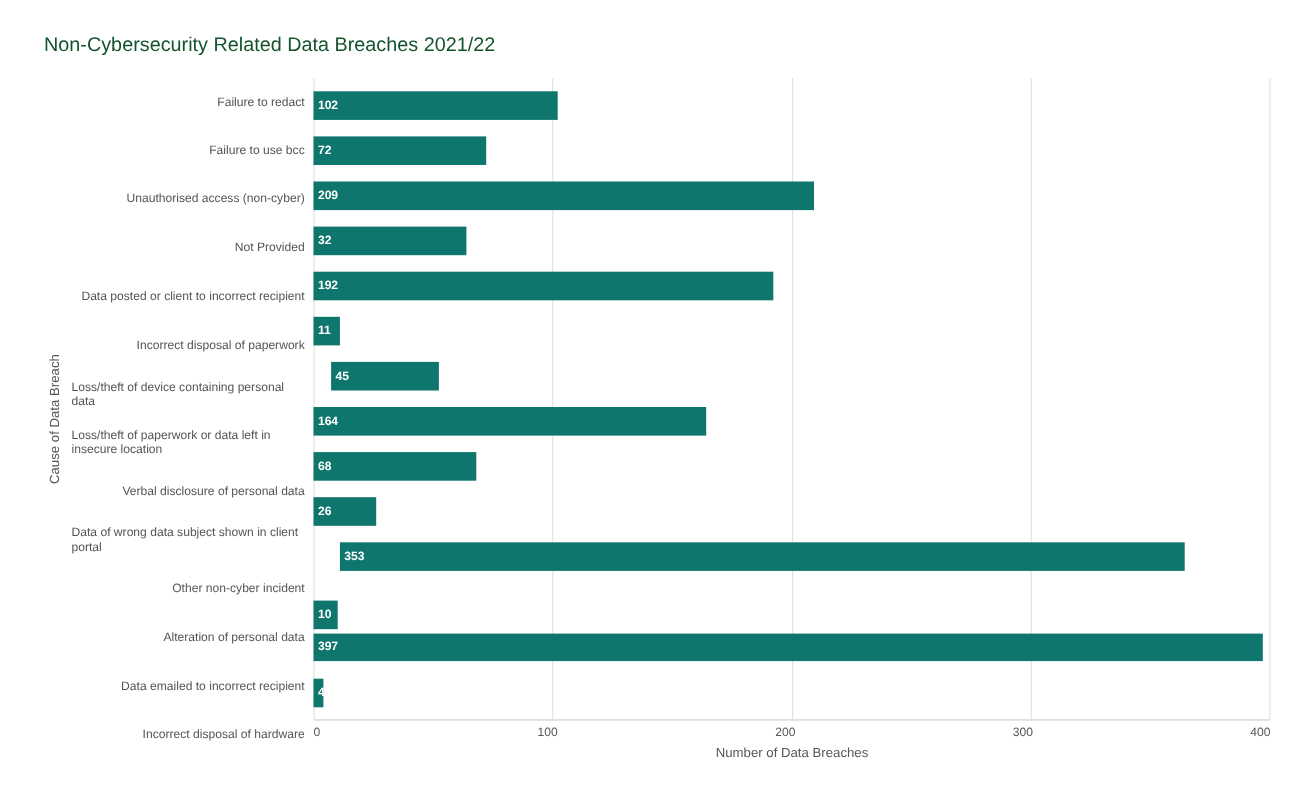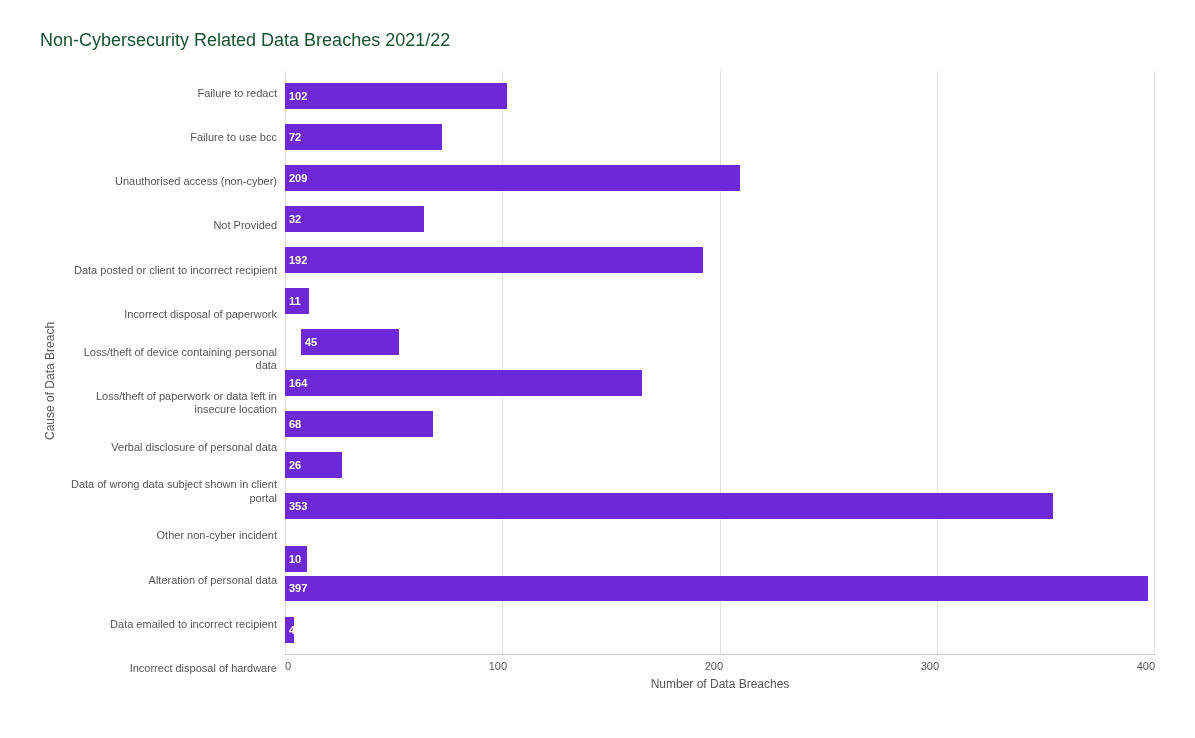--- a/index.html
+++ b/index.html
@@ -43,21 +43,20 @@
     .y-labels {
       display: flex;
       flex-direction: column;
       justify-content: space-around;
       width: 220px;
       padding-right: 8px;
     }
     .y-label {
       font-size: 11px;
       color: #555;
-      text-align: right;
       line-height: 1.2;
       display: flex;
       align-items: center;
       justify-content: flex-end;
       flex: 1;
     }
     .plot-area {
       flex: 1;
       position: relative;
       display: flex;
@@ -92,21 +91,21 @@
       flex: 1;
       padding: 2px 0;
     }
     .bar-wrapper {
       display: flex;
       align-items: center;
       height: 70%;
       width: 100%;
     }
     .bar {
-      background: #6d28d9;
+      background: #0f766e;
       height: 100%;
       min-width: 2px;
       position: relative;
       display: flex;
       align-items: center;
       text-align: center;
     }
     .bar-label-inside {
       font-size: 11px;
       color: #fff;
@@ -234,21 +233,21 @@
             </div>
             <div class="bar-row">
               <div class="bar-wrapper">
                 <div class="bar" style="width: 6.5%;">
                   <span class="bar-label-inside">26</span>
                 </div>
               </div>
             </div>
             <div class="bar-row">
               <div class="bar-wrapper">
-                <div class="bar" style="width: 88.25%;">
+                <div class="bar" style="width: 88.25%; margin-left: 24px;">
                   <span class="bar-label-inside">353</span>
                 </div>
               </div>
             </div>
             <div class="bar-row">
               <div class="bar-wrapper">
                 <div class="bar" style="width: 2.5%; margin-top: 24px;">
                   <span class="bar-label-inside">10</span>
                 </div>
               </div>

